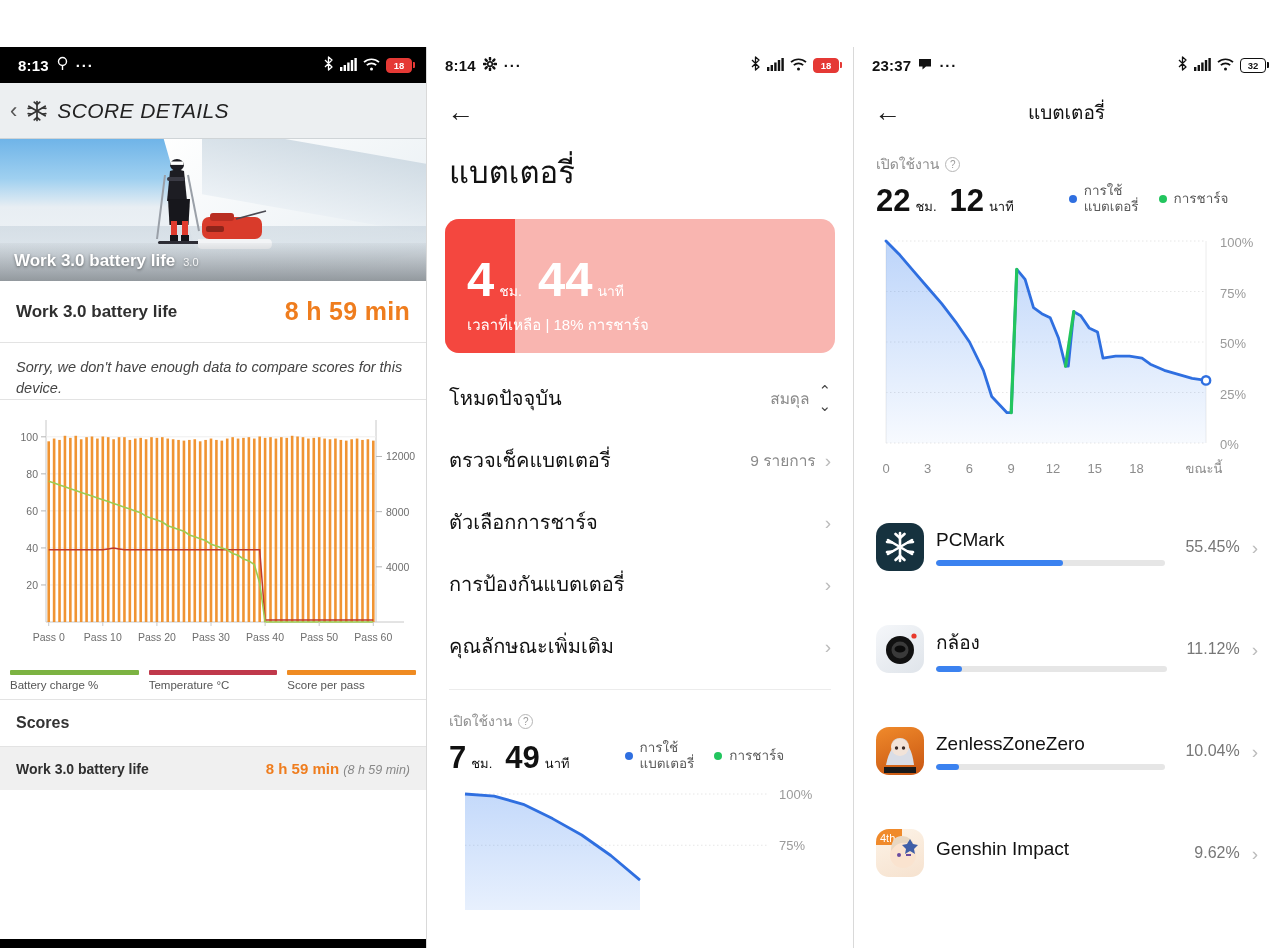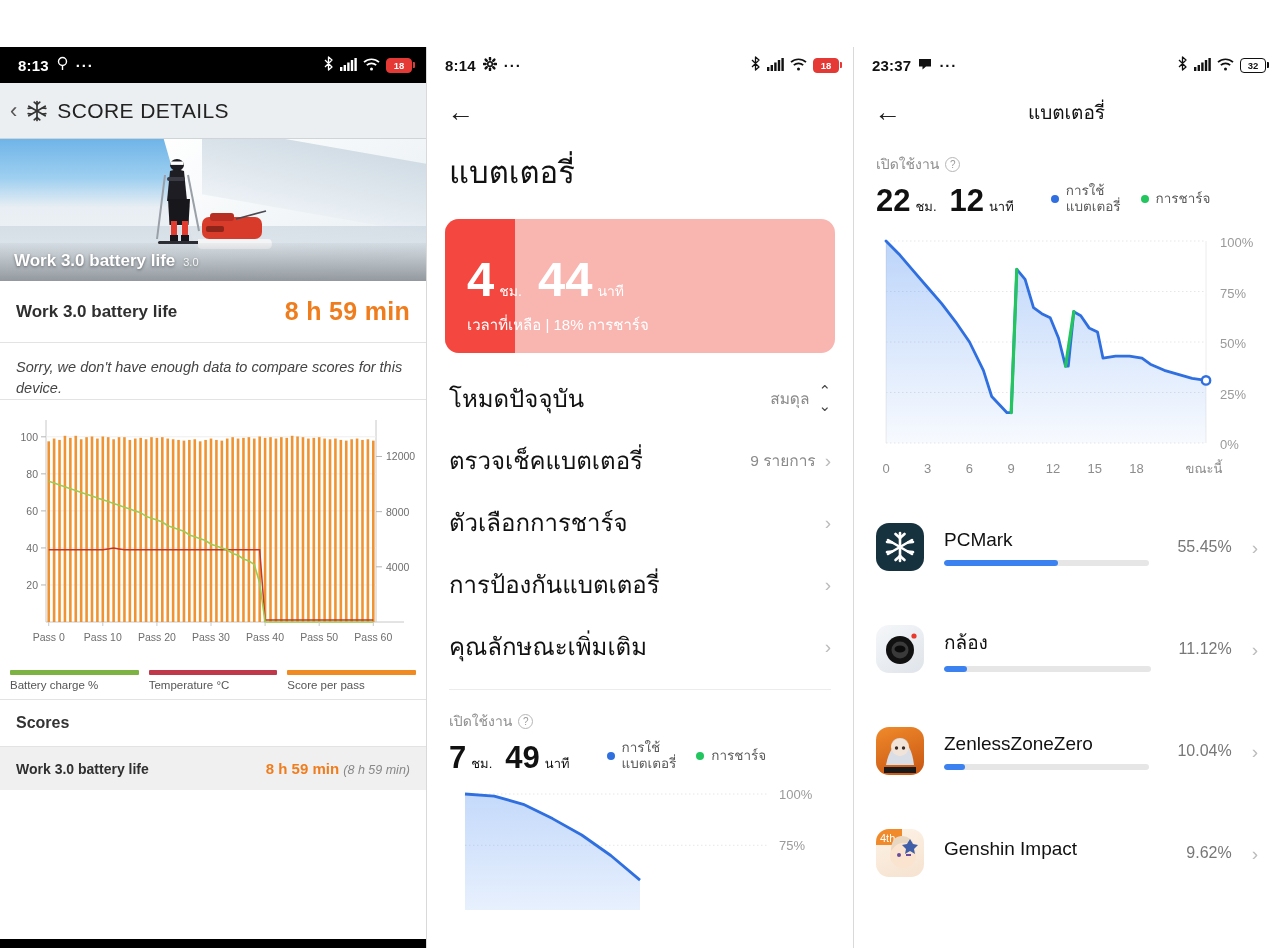--- a/index.html
+++ b/index.html
@@ -39,21 +39,21 @@
   }
   .batt-low { background: #e53935; border-color:#e53935; color:#fff; }
   .batt-low::after { background:#e53935; }
 
   
   .pm-header {
     height: 56px; background: #eceff1; display: flex; align-items: center;
     padding: 0 10px; gap: 8px; border-bottom: 1px solid #cfd4d7;
   }
   .pm-back { font-size: 22px; color: #555; line-height: 1; }
-  .pm-title { font-size: 21px; color: #222; letter-spacing: .4px; }
+  .pm-title { font-size: 21px; color: #222; letter-spacing: .4px; font-style: italic; }
   .snowflake { width: 24px; height: 24px; }
 
   .pm-banner {
     position: relative; height: 142px; width: 100%;
     background:
       linear-gradient(180deg,#6fb4e8 0%, #9fd0f0 28%, #e8eef3 48%, #f3f6f8 100%);
     overflow: hidden;
   }
   .mt-main{
     position:absolute; left:38%; top:-6px; width:150%; height:130%;
@@ -134,50 +134,50 @@
   .batt-card .inner { position: absolute; left: 22px; bottom: 16px; right: 14px; }
   .batt-card .timeline { display: flex; align-items: baseline; color: #fff; }
   .batt-card .num { font-size: 49px; font-weight: 700; line-height: 1; }
   .batt-card .unit { font-size: 14px; margin: 0 16px 0 5px; }
   .batt-card .sub { color: #fff; font-size: 15px; margin-top: 9px; }
 
   .mlist { margin-top: 14px; padding: 0 22px; }
   .mrow {
     height: 62px; display: flex; align-items: center; justify-content: space-between;
   }
-  .mrow .ml { font-size: 24px; color: #111; text-align: right; }
+  .mrow .ml { font-size: 20px; color: #111; text-align: right; }
   .mrow .mr { display: flex; align-items: center; gap: 9px; color: #8a8a8a; font-size: 15.5px; }
   .chev { color: #bcbcbc; font-size: 19px; line-height: 1; }
   .updown { font-size: 15px; color:#444; line-height:1; }
   .mdiv { height: 1px; background: #ececec; margin: 12px 22px 0; }
 
   .usage-head { padding: 20px 22px 0; }
   .usage-label { font-size: 14px; color: #8e8e8e; display: flex; align-items: center; gap: 6px; }
   .qmark {
     display:inline-flex; align-items:center; justify-content:center;
     width: 15px; height: 15px; border: 1.2px solid #b6b6b6; border-radius: 50%;
     font-size: 10px; color: #9a9a9a;
   }
-  .usage-row { display: flex; align-items: flex-end; margin-top: 8px; gap: 10px; }
+  .usage-row { display: flex; align-items: flex-end; margin-top: 8px; gap: 28px; }
   .usage-time { display: flex; align-items: baseline; color: #111; }
   .usage-time .n { font-size: 31px; font-weight: 700; line-height: 1; }
   .usage-time .u { font-size: 13px; margin: 0 13px 0 5px; }
   .legend2 { display: flex; align-items: center; gap: 20px; margin-left: 14px; padding-bottom: 3px; }
   .lgi { display: flex; align-items: center; gap: 7px; font-size: 13.5px; color: #5b5b5b; line-height: 1.15; }
   .dot { width: 8px; height: 8px; border-radius: 50%; flex: none; }
 
   .toast {
     position: absolute; left: 148px; top: 772px;
     background: #f2f2f2; color: #1c1c1c; border-radius: 12px;
     padding: 14px 26px; font-size: 16px; box-shadow: 0 2px 10px rgba(0,0,0,.08);
     z-index: 5;
   }
 
   .applist { padding: 6px 22px 0; }
-  .approw { display: flex; align-items: center; height: 102px; gap: 20px; }
+  .approw { display: flex; align-items: center; height: 102px; gap: 12px; }
   .appicon { width: 48px; height: 48px; border-radius: 13px; flex: none; position: relative; overflow:hidden; }
   .appmid { flex: 1; min-width: 0; }
   .appname { font-size: 19px; color: #111; margin-bottom: 9px; white-space: nowrap; }
   .track { height: 6px; background: #e6e6e6; border-radius: 3px; overflow: hidden; }
   .fillbar { height: 100%; background: #3b82f0; border-radius: 3px; }
   .apppct { font-size: 16px; color: #777; margin-left: 8px; white-space: nowrap; }
 
   .navbar {
     position: absolute; left: 0; bottom: 0; width: 100%; height: 56px;
     display: flex; align-items: center; justify-content: space-around;

